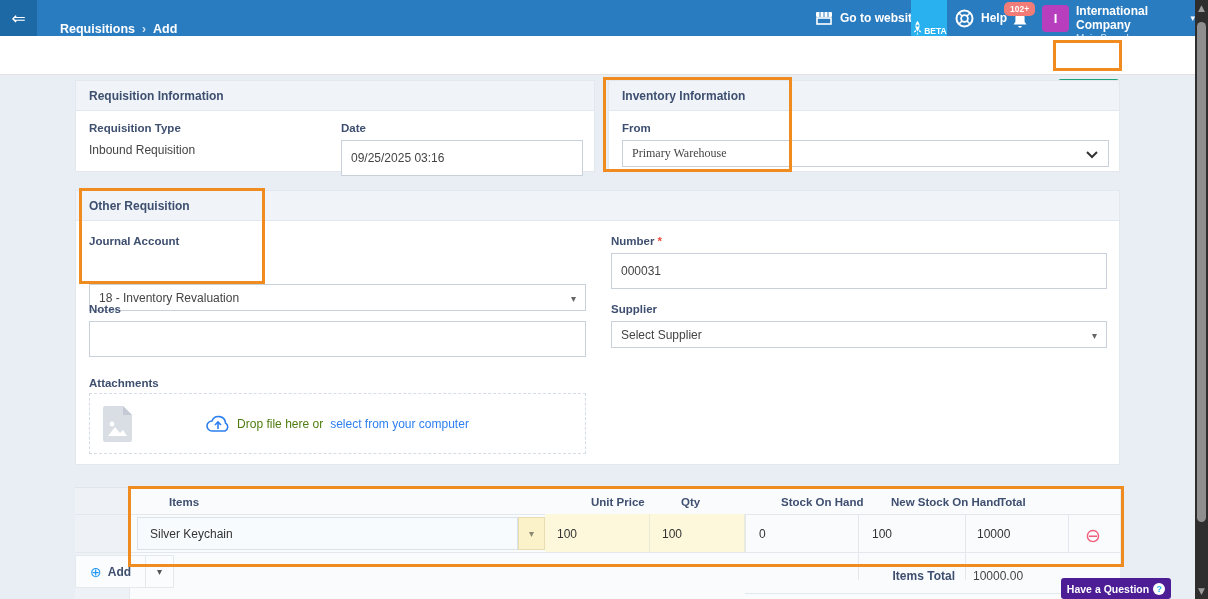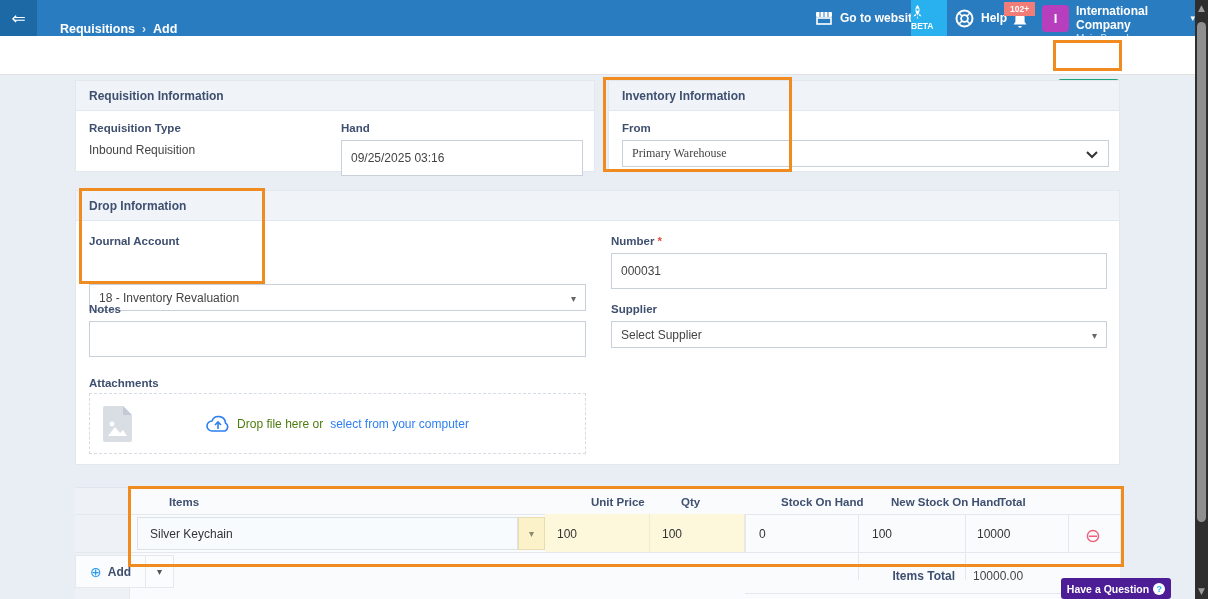--- a/index.html
+++ b/index.html
@@ -10,24 +10,24 @@
   .ico { font-family:"DejaVu Sans", sans-serif; }
 
   
   #topbar { position:absolute; left:0; top:0; width:1195px; height:36px; background:#2a7cc0; color:#fff; }
   #collapse-btn { position:absolute; left:0; top:0; width:37px; height:36px; background:#1d69a5; color:#fff;
     display:flex; align-items:center; justify-content:center; font-size:17px; cursor:pointer; }
   .crumb { font-size:12.5px; font-weight:bold; color:#fff; }
   .crumb-sep { font-size:12px; color:#cfe3f3; padding:0 7px; font-weight:bold; }
   .topbar-item { display:flex; align-items:center; gap:7px; font-size:12px; font-weight:bold; color:#fff; cursor:pointer; }
   #beta-box { position:absolute; left:911px; top:0; width:36px; height:36px; background:#29b0ef;
-    display:flex; flex-direction:column; align-items:flex-start; justify-content:center; cursor:pointer; }
+    display:flex; flex-direction:row; align-items:flex-end; justify-content:center; cursor:pointer; }
   #beta-box .beta-label { font-size:8.5px; font-weight:bold; color:#fff; margin-top:1px; }
   #notif-badge { position:absolute; left:1004px; top:2px; background:#f17c78; color:#fff; font-size:8.5px; font-weight:bold;
-    border-radius:0; padding:2px 6px; z-index:3; }
+    border-radius:5px; padding:2px 6px; z-index:3; }
   #avatar { position:absolute; left:1042px; top:5px; width:27px; height:27px; background:#b73ebc; border-radius:4px;
     color:#fff; font-size:13px; font-weight:bold; display:flex; align-items:center; justify-content:center; cursor:pointer; }
   #company-name { font-size:12px; font-weight:bold; color:#fff; }
   #company-branch { font-size:10px; color:#c9e2f5; margin-top:1px; }
 
   
   #actionbar { position:absolute; left:0; top:36px; width:1195px; height:39px; background:#fff; border-bottom:1px solid #e2e2e2; }
   #confirm-btn { position:absolute; left:1058px; top:43px; width:61px; height:25px; background:#1ba478; color:#fff;
     border:none; border-radius:3px; font-size:12px; font-weight:bold; font-family:"Liberation Sans",sans-serif; cursor:pointer; }
 
@@ -162,40 +162,40 @@
   <div id="actionbar">
     <button id="confirm-btn">Confirm</button>
   </div>
 
   <section class="card" style="left:75px; top:80px; width:520px; height:92px;">
     <div class="card-header">
       <span class="card-title">Requisition Information</span>
     </div>
     <span class="f-label" style="left:13px; top:41px;">Requisition Type</span>
     <span class="f-value" style="left:13px; top:62px;">Inbound Requisition</span>
-    <span class="f-label" style="left:265px; top:41px;">Hand</span>
+    <span class="f-label" style="left:265px; top:41px;">Date</span>
     <input class="f-input" style="left: 265px; top: 59px; width: 242px; height: 26px;" value="09/25/2025 03:16">
   </section>
 
   <section class="card" style="left:608px; top:80px; width:512px; height:92px;">
     <div class="card-header">
       <span class="card-title">Inventory Information</span>
     </div>
     <span class="f-label" style="left:13px; top:41px;">From</span>
     <div class="f-select" style="left:13px; top:59px; width:487px; height:27px;font-family:Liberation Serif, serif;">
       <span>Primary Warehouse</span>
       <svg class="abs" style="right:10px; top:10px;" width="12" height="8" viewBox="0 0 12 8">
         <polyline points="1,1 6,6 11,1" fill="none" stroke="#333" stroke-width="2"></polyline>
       </svg>
     </div>
   </section>
 
   <section class="card" style="left:75px; top:190px; width:1045px; height:275px;">
     <div class="card-header">
-      <span class="card-title">Drop Information</span>
+      <span class="card-title">Other Requisition</span>
     </div>
 
     <span class="f-label" style="left:13px; top:44px;">Journal Account</span>
     <div class="f-select" style="left:13px; top:62px; width:497px; height:27px;margin-top:31px;">
       <span>18 - Inventory Revaluation</span>
       <span class="caret-small ico">▾</span>
     </div>
 
     <span class="f-label" style="left:535px; top:44px;"><span>Number</span><span class="req-star">*</span></span>
     <input class="f-input" style="left: 535px; top: 62px; width: 496px; height: 27px;" value="000031">

